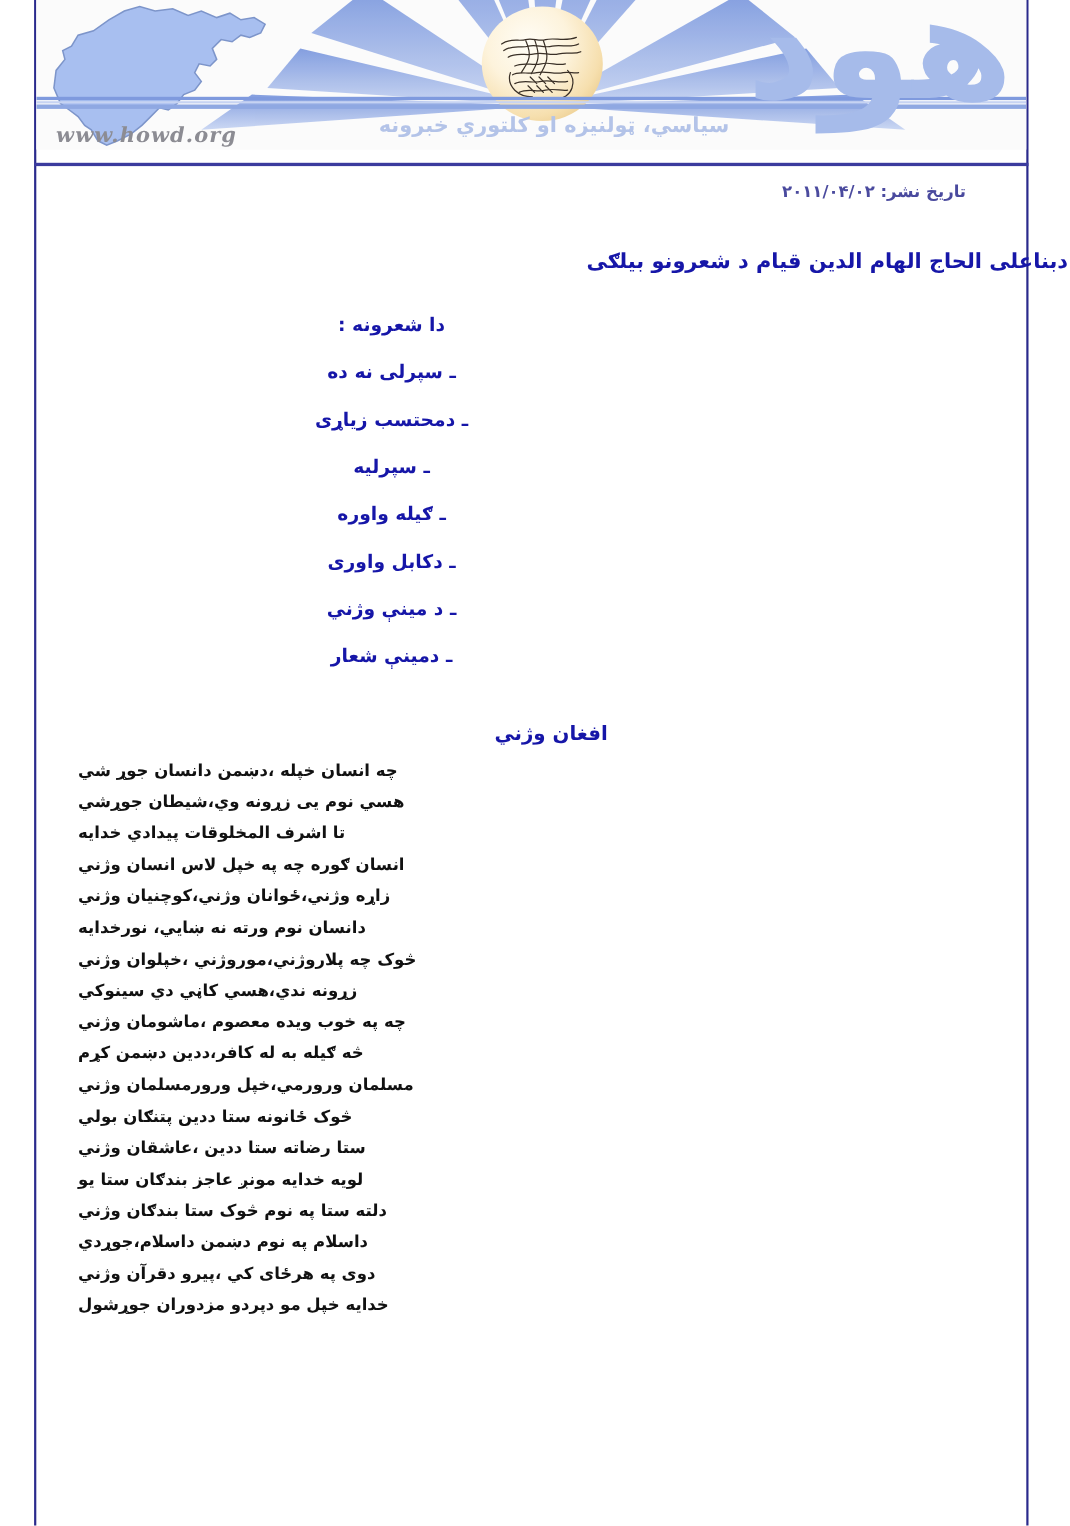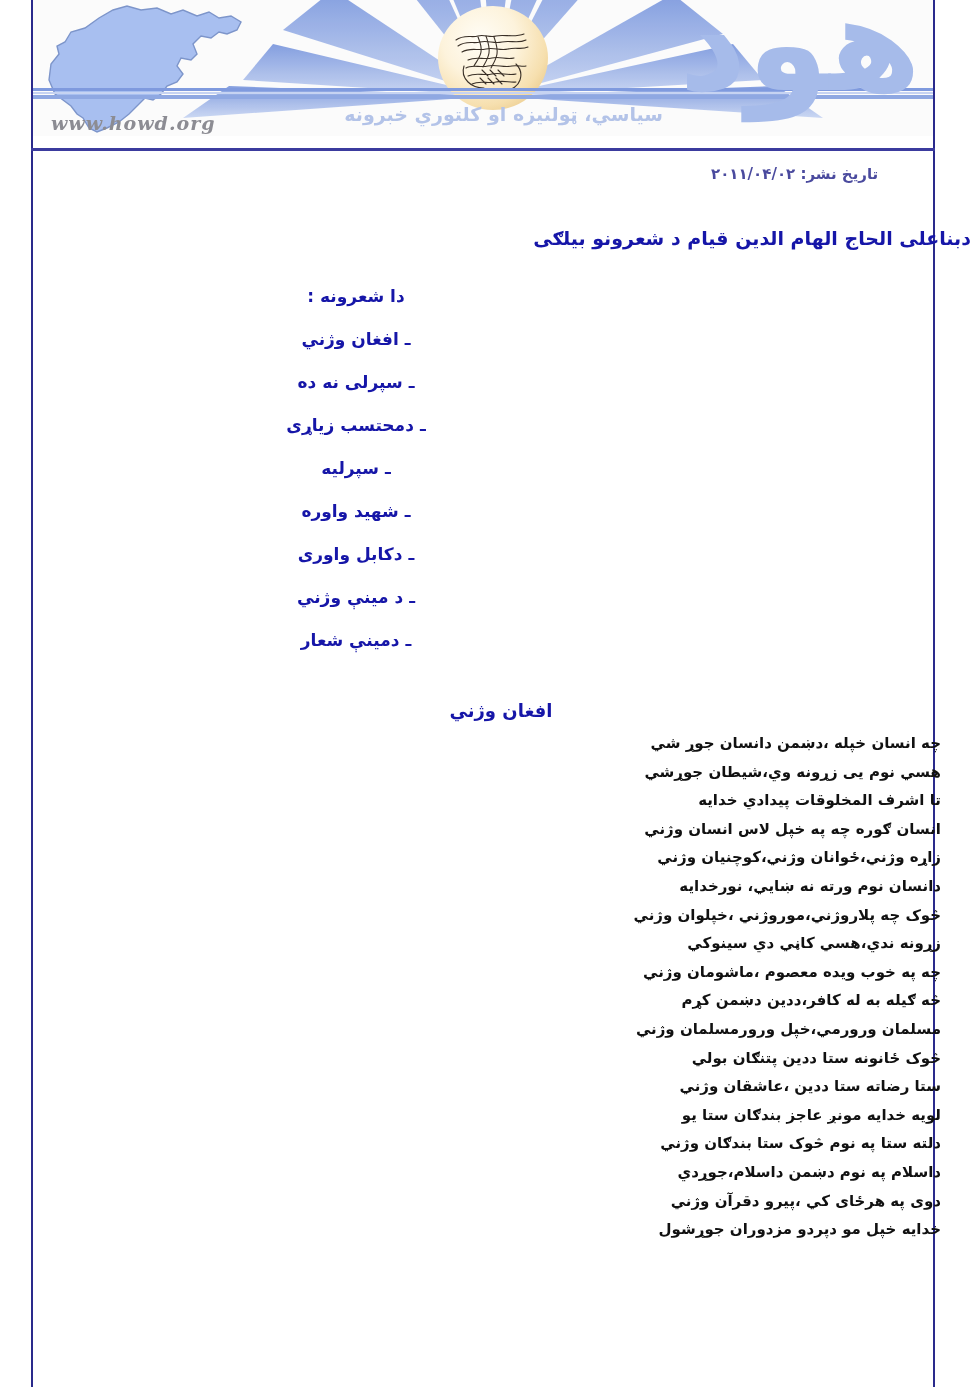--- a/index.html
+++ b/index.html
@@ -196,21 +196,21 @@
     color: #1616a8;
     padding-right: 40px;
   }
 
   .poem {
     margin: 8px 0 0 0;
     padding: 0;
     list-style: none;
   }
   .poem li {
-    text-align: right;
+    text-align: left;
     font-size: 15px;
     font-weight: 700;
     color: #111111;
     line-height: 28.6px;
     padding-right: 30px;
     white-space: nowrap;
   }
 </style>
 </head>
 <body>
@@ -288,25 +288,24 @@
 <div class="header-rule"></div>
 
 <div class="content">
 
   <div class="pubdate">تاریخ نشر: ۲۰۱۱/۰۴/۰۲</div>
 
   <h1 class="article-title">دبناعلی الحاج الهام الدین قیام د شعرونو بیلګی</h1>
 
   <ul class="toc">
     <li class="toc-intro">دا شعرونه :</li>
-  <li><span class="dash">ـ</span><span>افغان وژني</span></li>
       <li><span class="dash">ـ</span><span>سپرلی نه ده</span></li>
       <li><span class="dash">ـ</span><span>دمحتسب زیاړی</span></li>
       <li><span class="dash">ـ</span><span>سپرلیه</span></li>
-      <li><span class="dash">ـ</span><span>شهید واوره</span></li>
+      <li><span class="dash">ـ</span><span>ګیله واوره</span></li>
       <li><span class="dash">ـ</span><span>دکابل واوری</span></li>
       <li><span class="dash">ـ</span><span>د مینې وژني</span></li>
       <li><span class="dash">ـ</span><span>دمینې شعار</span></li>
     </ul>
 
   <div class="poem-title">افغان وژني</div>
 
   <ul class="poem">
       <li>چه انسان خپله ،دښمن دانسان جوړ شي</li>
       <li>هسي نوم یی زړونه وي،شیطان جوړشي</li>

